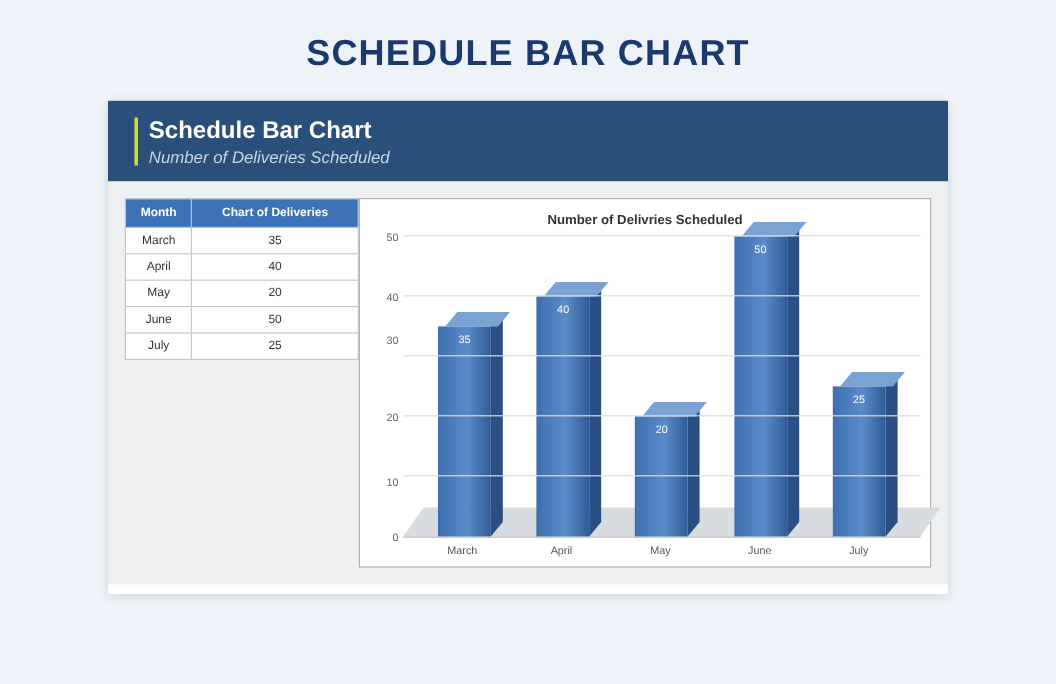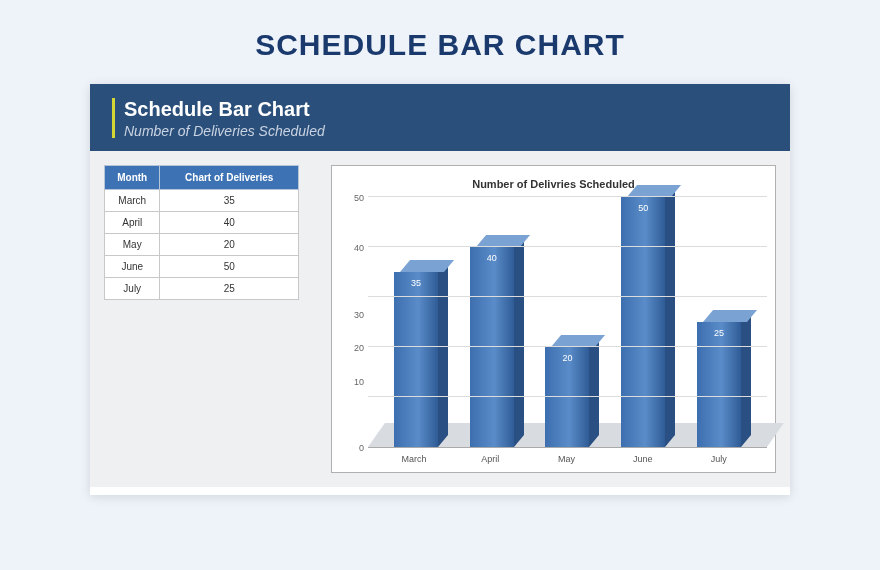--- a/index.html
+++ b/index.html
@@ -78,21 +78,20 @@
       border: 1px solid #c8c8c8;
       text-align: center;
       color: #333;
     }
     .chart-box {
       flex: 1;
       background: #ffffff;
       border: 1px solid #b0b0b0;
       padding: 12px 8px 8px 8px;
       position: relative;
-      margin-left: 32px;
     }
     .chart-title {
       text-align: center;
       font-size: 11px;
       font-weight: 600;
       color: #333;
       margin-bottom: 8px;
     }
     .chart-canvas {
       position: relative;
@@ -240,23 +239,23 @@
           <td>25</td>
         </tr>
       </tbody>
     </table>
 
     <div class="chart-box">
       <div class="chart-title">Number of Delivries Scheduled</div>
       <div class="chart-canvas">
         <div class="y-axis" id="y-axis">
             <div class="y-tick" style="bottom: 0px;">0</div>
-            <div class="y-tick" style="bottom: 66px;">10</div>
+            <div class="y-tick" style="bottom: 46px;">10</div>
             <div class="y-tick" style="bottom: 100px;">20</div>
-            <div class="y-tick" style="bottom: 133px;">30</div>
+            <div class="y-tick" style="bottom: 164px;">30</div>
             <div class="y-tick" style="bottom: 200px;">40</div>
             <div class="y-tick" style="bottom: 250px;">50</div>
           </div>
         <div class="plot" id="plot">
           <div class="floor"></div>
           <div class="bars-row" id="bars-row">
               <div class="bar-wrap">
                 <div class="bar3d" style="height: 175px;">
                   <div class="bar-side" style="height: 175px;"></div>
                   <div class="bar-front" style="height: 175px;">

